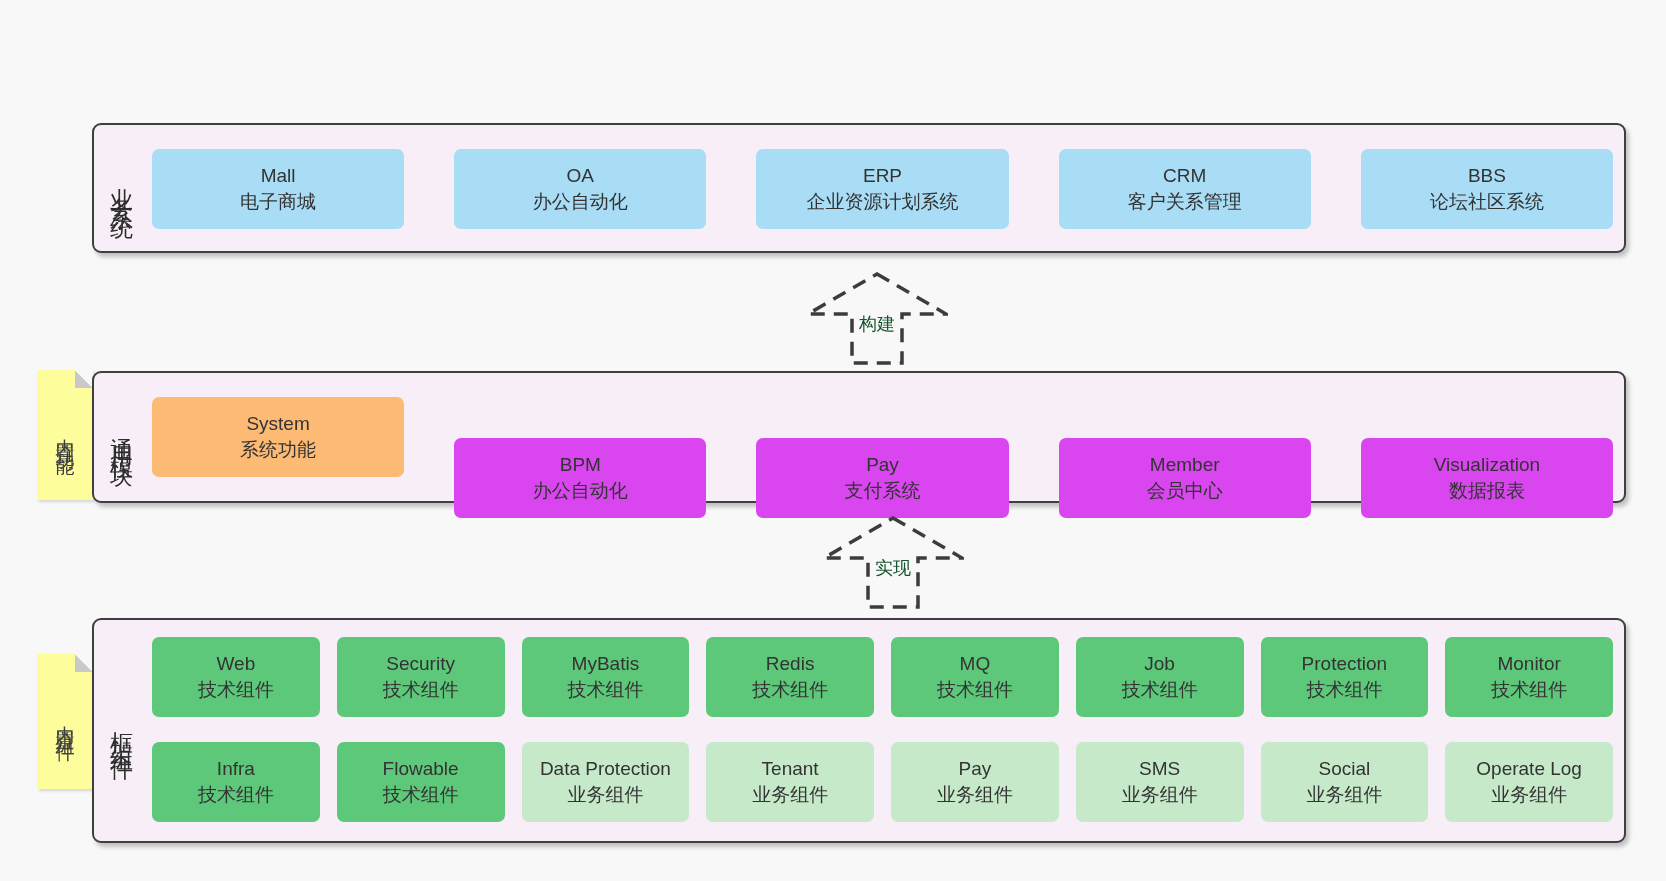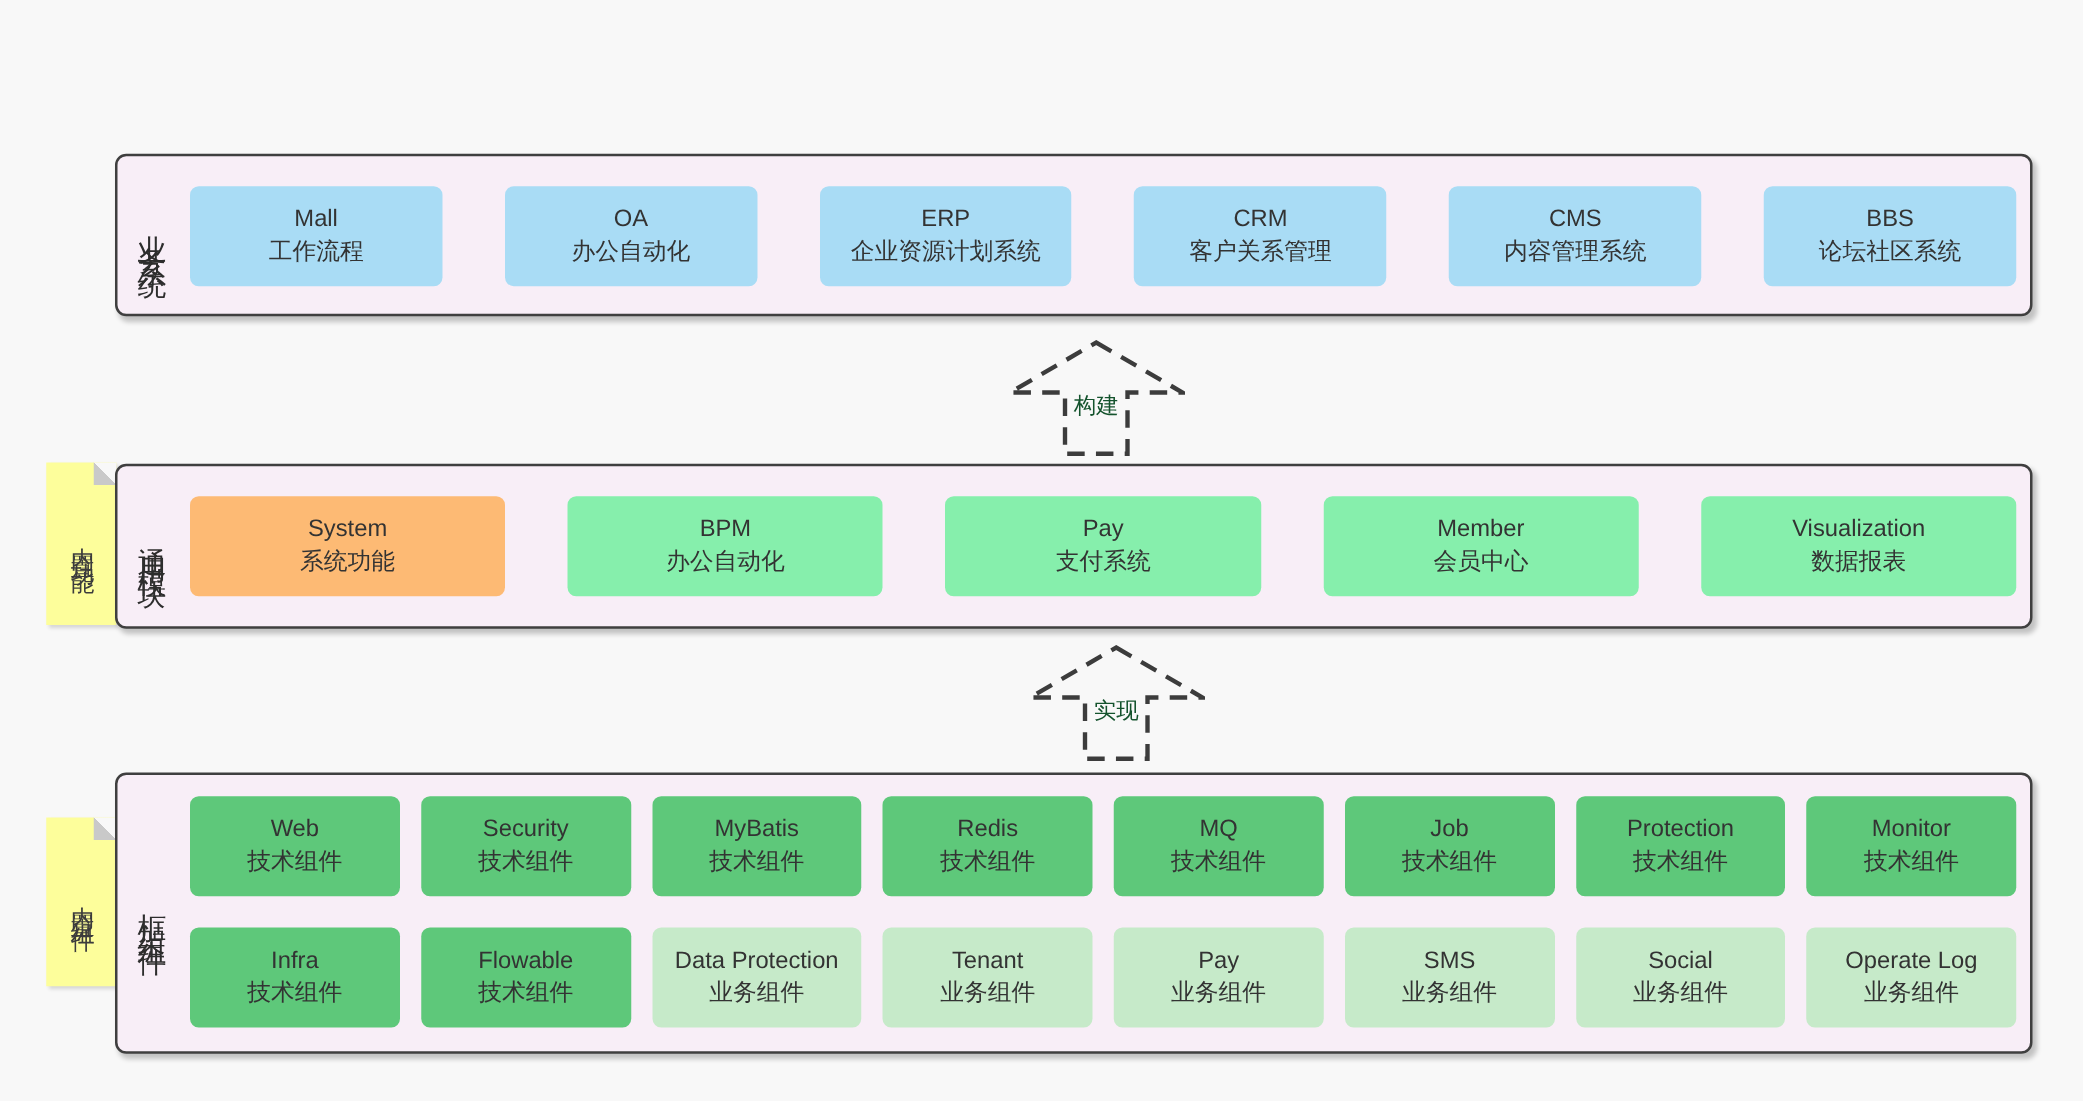--- a/index.html
+++ b/index.html
@@ -64,21 +64,21 @@
     align-items: center;
     text-align: center;
     font-size: 19px;
     line-height: 26px;
     padding: 0 10px;
     box-sizing: border-box;
     color: #333333;
   }
   .blue       { background: #a9dcf5; }
   .red        { background: #fdba74; }
-  .pink       { background: #86efac; }
+  .pink       { background: #d946ef; margin-top: 41px; }
   .green      { background: #5ec87a; }
   .lightgreen { background: #c6eac9; }
 
   
   .note {
     position: absolute;
     left: 37px;
     width: 56px;
     background: #fdfe9b;
     box-shadow: 2px 2px 3px rgba(0,0,0,0.14);
@@ -138,37 +138,33 @@
 <div class="note" id="note-framework">
   <div class="fold"></div>
   <div class="note-label">内置组件</div>
 </div>
 
 <section class="layer" id="layer-business">
   <div class="layer-label">业务系统</div>
   <div class="row row6" style="top:24px">
     <div class="box blue">
       <span>Mall</span>
-      <span>工作流程</span>
+      <span>电子商城</span>
     </div>
     <div class="box blue">
       <span>OA</span>
       <span>办公自动化</span>
     </div>
     <div class="box blue">
       <span>ERP</span>
       <span>企业资源计划系统</span>
     </div>
     <div class="box blue">
       <span>CRM</span>
       <span>客户关系管理</span>
-    </div>
-    <div class="box blue">
-      <span>CMS</span>
-      <span>内容管理系统</span>
     </div>
     <div class="box blue">
       <span>BBS</span>
       <span>论坛社区系统</span>
     </div>
   </div>
 </section>
 
 <div class="arrow" id="arrow-build">
   <svg width="142" height="94" viewBox="0 0 142 94">

